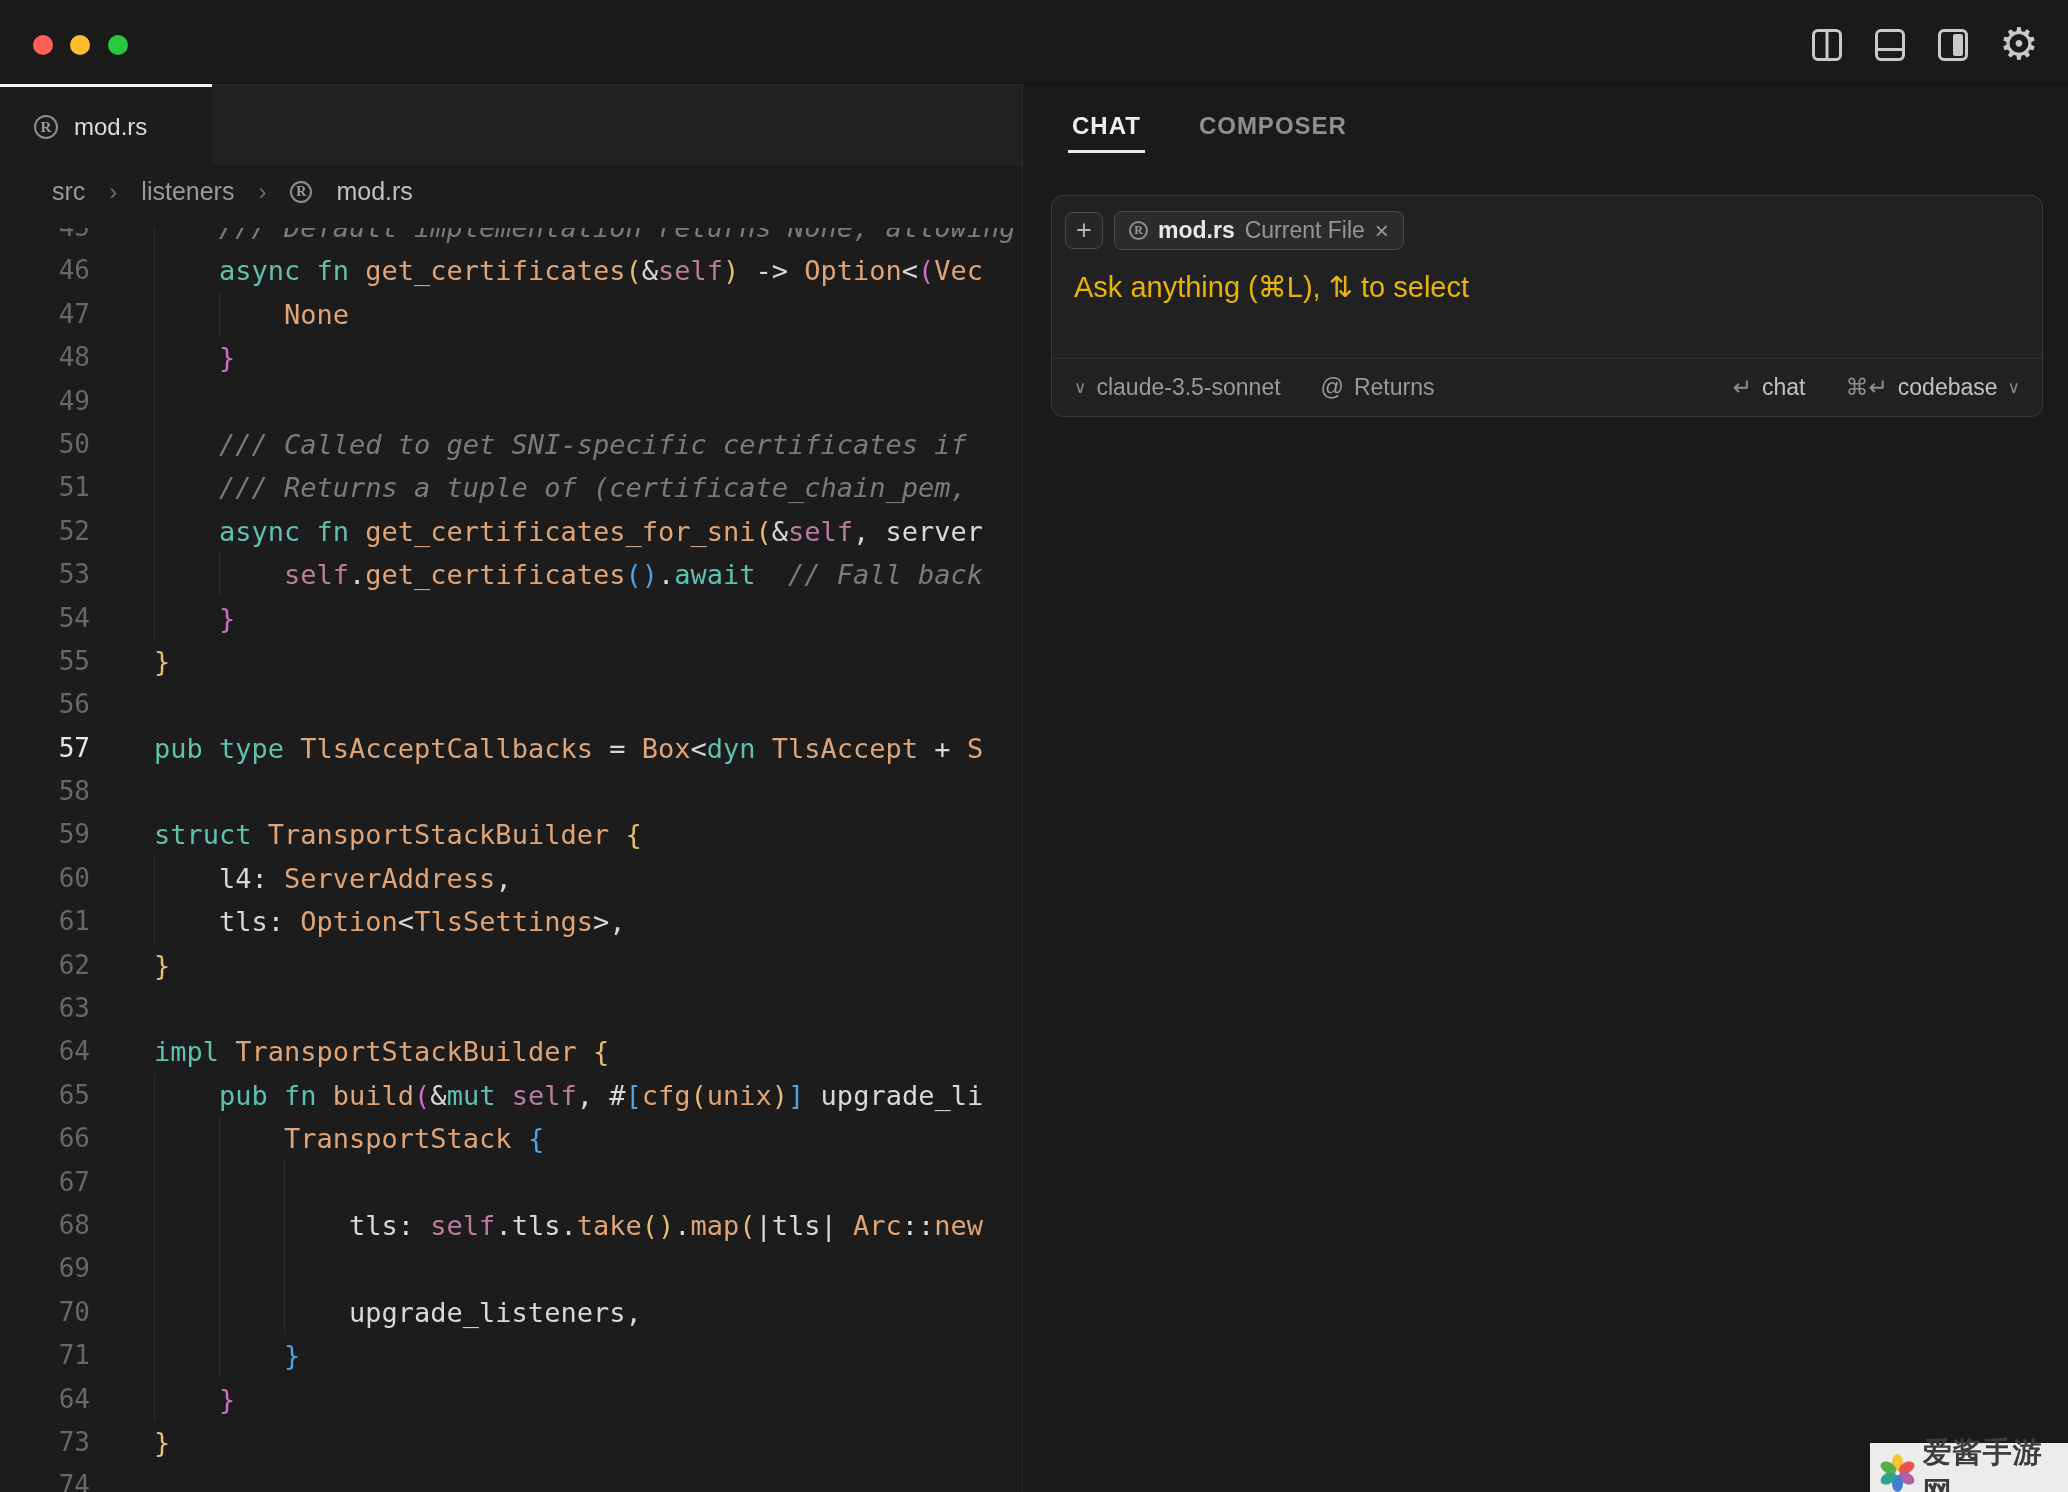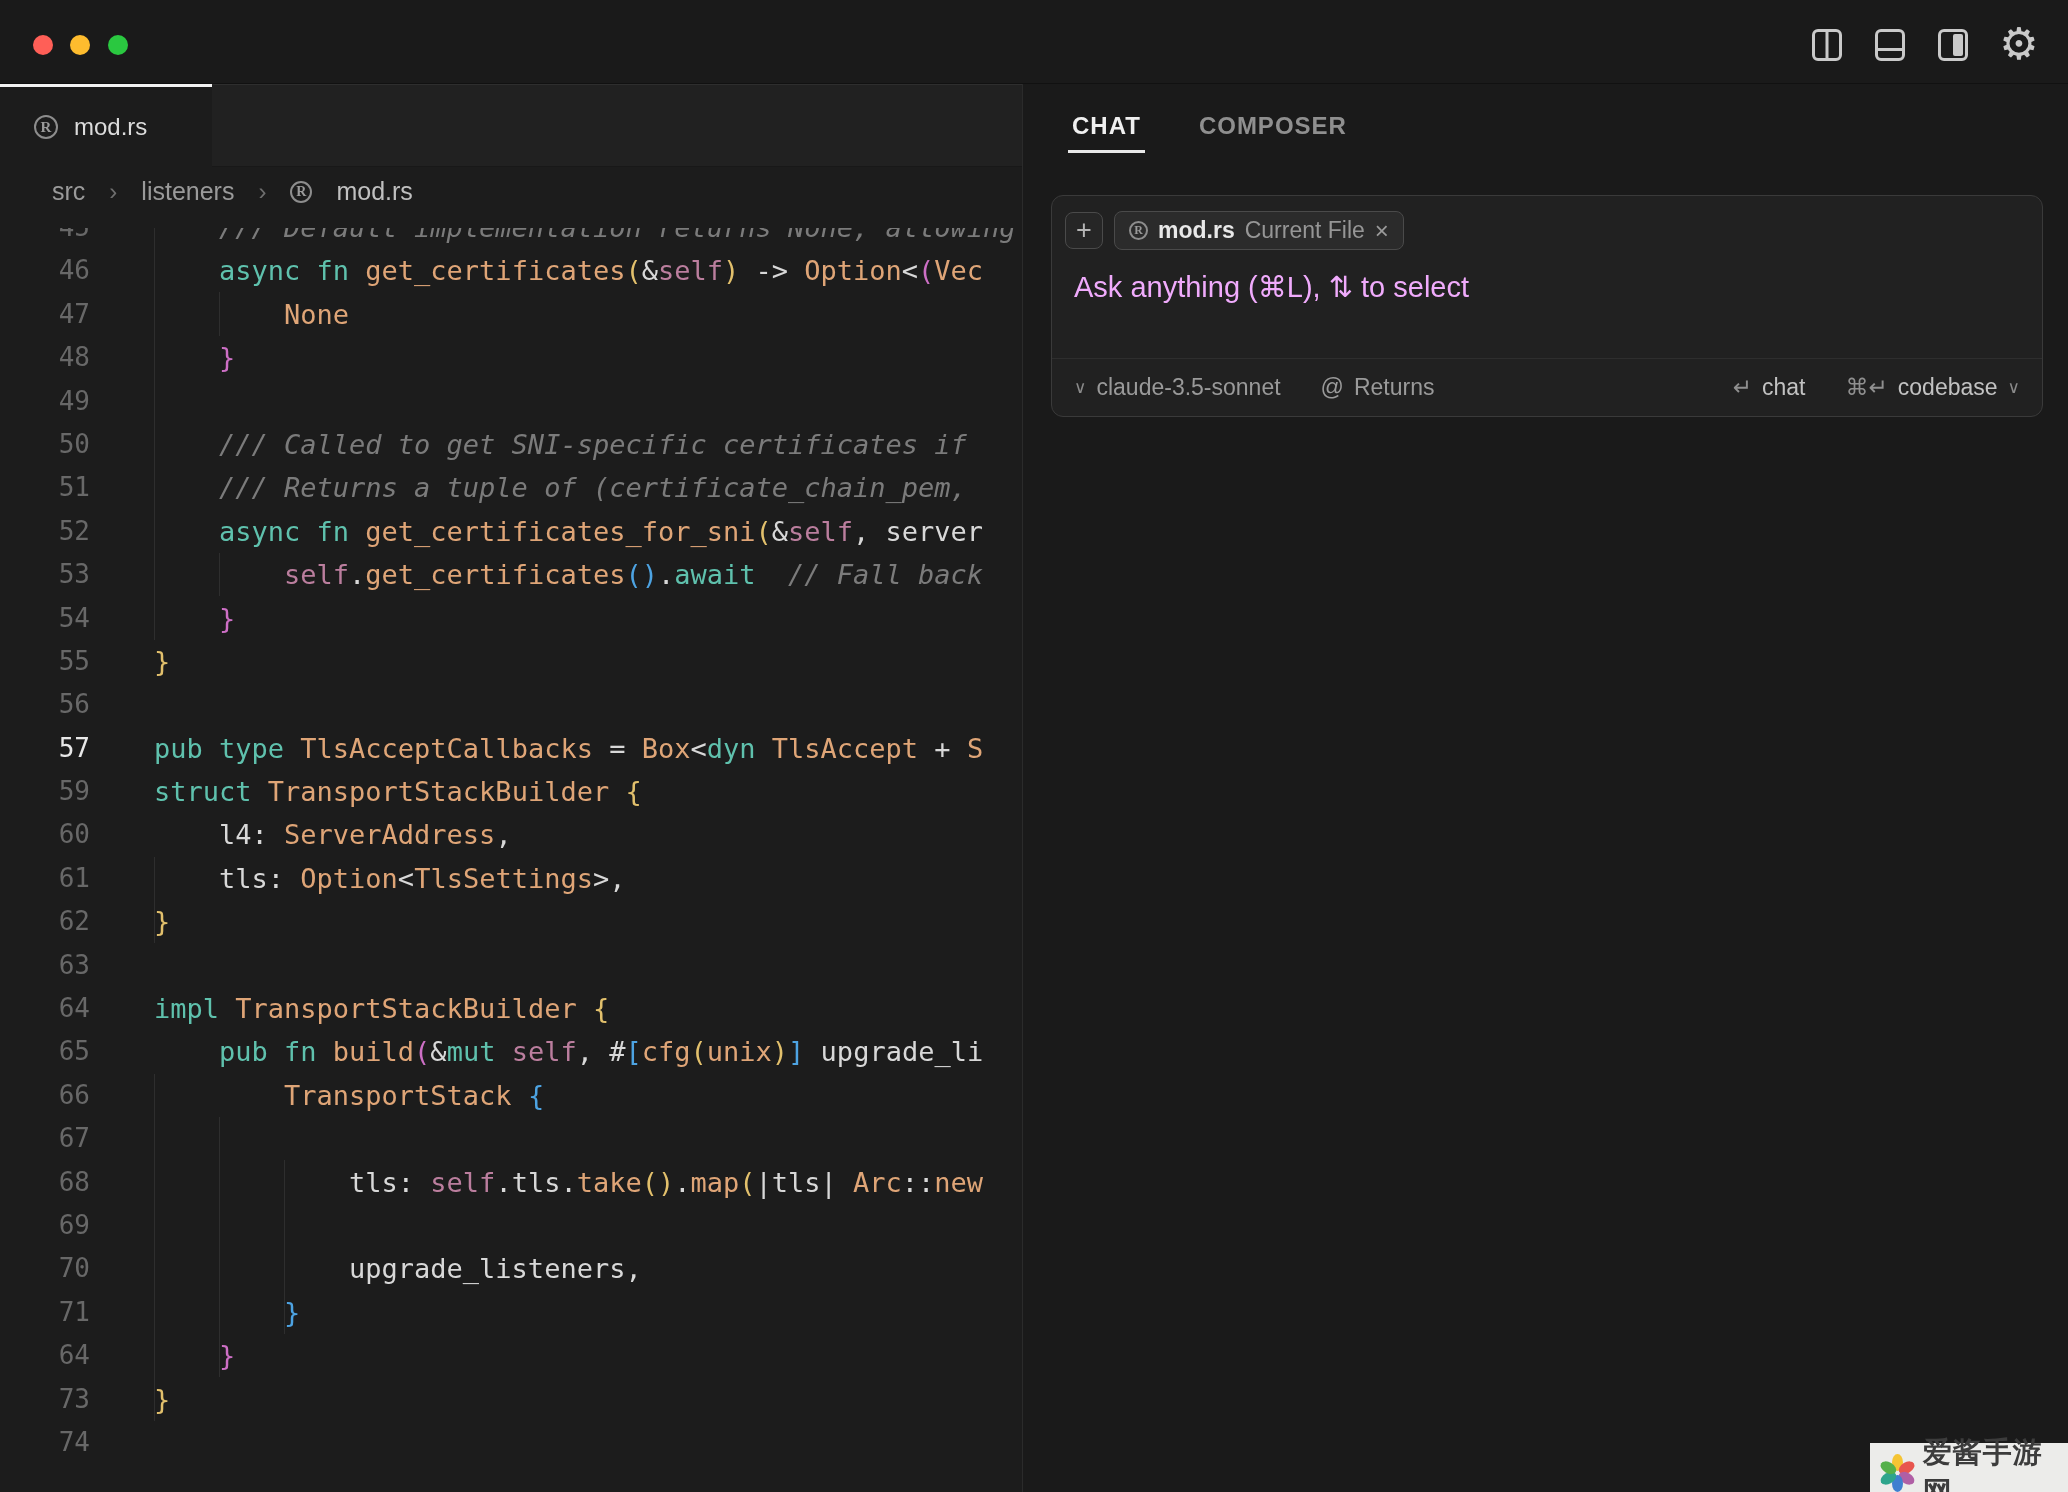--- a/index.html
+++ b/index.html
@@ -57,21 +57,21 @@
   .chat-tab.active { color:#f0f0f0; }
   .chat-tab.active::after { content:""; position:absolute; left:-4px; right:-4px; bottom:14px; height:3px; background:#e8e8e8; }
   .chat-tab.inactive { color:#8f8f8f; }
 
   #input-card { position:absolute; left:28px; top:111px; width:992px; height:222px; background:#212121; border:1px solid #3a3a3a; border-radius:12px; }
   #add-btn { position:absolute; left:13px; top:16px; width:38px; height:37px; border:1px solid #4a4a4a; border-radius:8px; color:#b5b5b5; font-size:27px; display:flex; align-items:center; justify-content:center; background:#262626; }
   #context-chip { position:absolute; left:62px; top:15px; height:39px; background:#2b2b2b; border:1px solid #4a4a4a; border-radius:8px; display:flex; align-items:center; gap:10px; padding:0 14px; }
   #chip-file { color:#e8e8e8; font-size:23px; font-weight:bold; }
   #chip-status { color:#969696; font-size:23px; }
   #chip-close { color:#9a9a9a; font-size:24px; }
-  #chat-placeholder { position:absolute; left:22px; top:74px; color:#f0abfc; font-size:29px; }
+  #chat-placeholder { position:absolute; left:22px; top:74px; color:#eab308; font-size:29px; }
   #card-footer { position:absolute; left:0; right:0; bottom:0; height:58px; border-top:1px solid #2e2e2e; display:flex; align-items:center; justify-content:space-between; padding:0 22px; }
   .foot-group { display:flex; align-items:center; gap:10px; }
   .chev { color:#8a8a8a; font-size:17px; }
   .foot-dim { color:#9a9a9a; font-size:23px; }
   .foot-key { color:#8f8f8f; font-size:23px; }
   .foot-lbl { color:#c2c2c2; font-size:23px; }
   .gap28 { width:20px; }
 
   
   #watermark { position:absolute; left:1870px; top:1443px; width:198px; height:59px; background:#ececea; display:flex; align-items:center; padding-left:6px; gap:6px; }
@@ -132,20 +132,21 @@
         <div class="crow"><span class="ln">48</span><span class="ct"><span class="tk-pl">    </span><span class="tk-b2">}</span></span></div>
         <div class="crow"><span class="ln">49</span><span class="ct"></span></div>
         <div class="crow"><span class="ln">50</span><span class="ct"><span class="tk-cm">    /// Called to get SNI-specific certificates if</span></span></div>
         <div class="crow"><span class="ln">51</span><span class="ct"><span class="tk-cm">    /// Returns a tuple of (certificate_chain_pem,</span></span></div>
         <div class="crow"><span class="ln">52</span><span class="ct"><span class="tk-kw">    async fn </span><span class="tk-ty">get_certificates_for_sni</span><span class="tk-b1">(</span><span class="tk-pl">&amp;</span><span class="tk-sf">self</span><span class="tk-pl">, server</span></span></div>
         <div class="crow"><span class="ln">53</span><span class="ct"><span class="tk-pl">        </span><span class="tk-sf">self</span><span class="tk-pl">.</span><span class="tk-ty">get_certificates</span><span class="tk-b3">()</span><span class="tk-pl">.</span><span class="tk-kw">await</span><span class="tk-pl">  </span><span class="tk-cm">// Fall back</span></span></div>
         <div class="crow"><span class="ln">54</span><span class="ct"><span class="tk-pl">    </span><span class="tk-b2">}</span></span></div>
         <div class="crow"><span class="ln">55</span><span class="ct"><span class="tk-b1">}</span></span></div>
         <div class="crow"><span class="ln">56</span><span class="ct"></span></div>
         <div class="crow"><span class="ln cur">57</span><span class="ct"><span class="tk-kw">pub type </span><span class="tk-ty">TlsAcceptCallbacks</span><span class="tk-pl"> = </span><span class="tk-ty">Box</span><span class="tk-pl">&lt;</span><span class="tk-kw">dyn</span><span class="tk-pl"> </span><span class="tk-ty">TlsAccept</span><span class="tk-pl"> + </span><span class="tk-ty">S</span></span></div>
+        <div class="crow"><span class="ln">58</span><span class="ct"></span></div>
         <div class="crow"><span class="ln">59</span><span class="ct"><span class="tk-kw">struct </span><span class="tk-ty">TransportStackBuilder</span><span class="tk-pl"> </span><span class="tk-b1">{</span></span></div>
         <div class="crow"><span class="ln">60</span><span class="ct"><span class="tk-pl">    l4: </span><span class="tk-ty">ServerAddress</span><span class="tk-pl">,</span></span></div>
         <div class="crow"><span class="ln">61</span><span class="ct"><span class="tk-pl">    tls: </span><span class="tk-ty">Option</span><span class="tk-pl">&lt;</span><span class="tk-ty">TlsSettings</span><span class="tk-pl">&gt;,</span></span></div>
         <div class="crow"><span class="ln">62</span><span class="ct"><span class="tk-b1">}</span></span></div>
         <div class="crow"><span class="ln">63</span><span class="ct"></span></div>
         <div class="crow"><span class="ln">64</span><span class="ct"><span class="tk-kw">impl </span><span class="tk-ty">TransportStackBuilder</span><span class="tk-pl"> </span><span class="tk-b1">{</span></span></div>
         <div class="crow"><span class="ln">65</span><span class="ct"><span class="tk-kw">    pub fn </span><span class="tk-ty">build</span><span class="tk-b2">(</span><span class="tk-pl">&amp;</span><span class="tk-kw">mut</span><span class="tk-pl"> </span><span class="tk-sf">self</span><span class="tk-pl">, #</span><span class="tk-b3">[</span><span class="tk-ty">cfg</span><span class="tk-b1">(</span><span class="tk-ty">unix</span><span class="tk-b1">)</span><span class="tk-b3">]</span><span class="tk-pl"> upgrade_li</span></span></div>
         <div class="crow"><span class="ln">66</span><span class="ct"><span class="tk-pl">        </span><span class="tk-ty">TransportStack</span><span class="tk-pl"> </span><span class="tk-b3">{</span></span></div>
         <div class="crow"><span class="ln">67</span></div>
         <div class="crow"><span class="ln">68</span><span class="ct"><span class="tk-pl">            tls: </span><span class="tk-sf">self</span><span class="tk-pl">.tls.</span><span class="tk-ty">take</span><span class="tk-b1">()</span><span class="tk-pl">.</span><span class="tk-ty">map</span><span class="tk-b1">(</span><span class="tk-pl">|tls| </span><span class="tk-ty">Arc</span><span class="tk-pl">::</span><span class="tk-ty">new</span></span></div>

